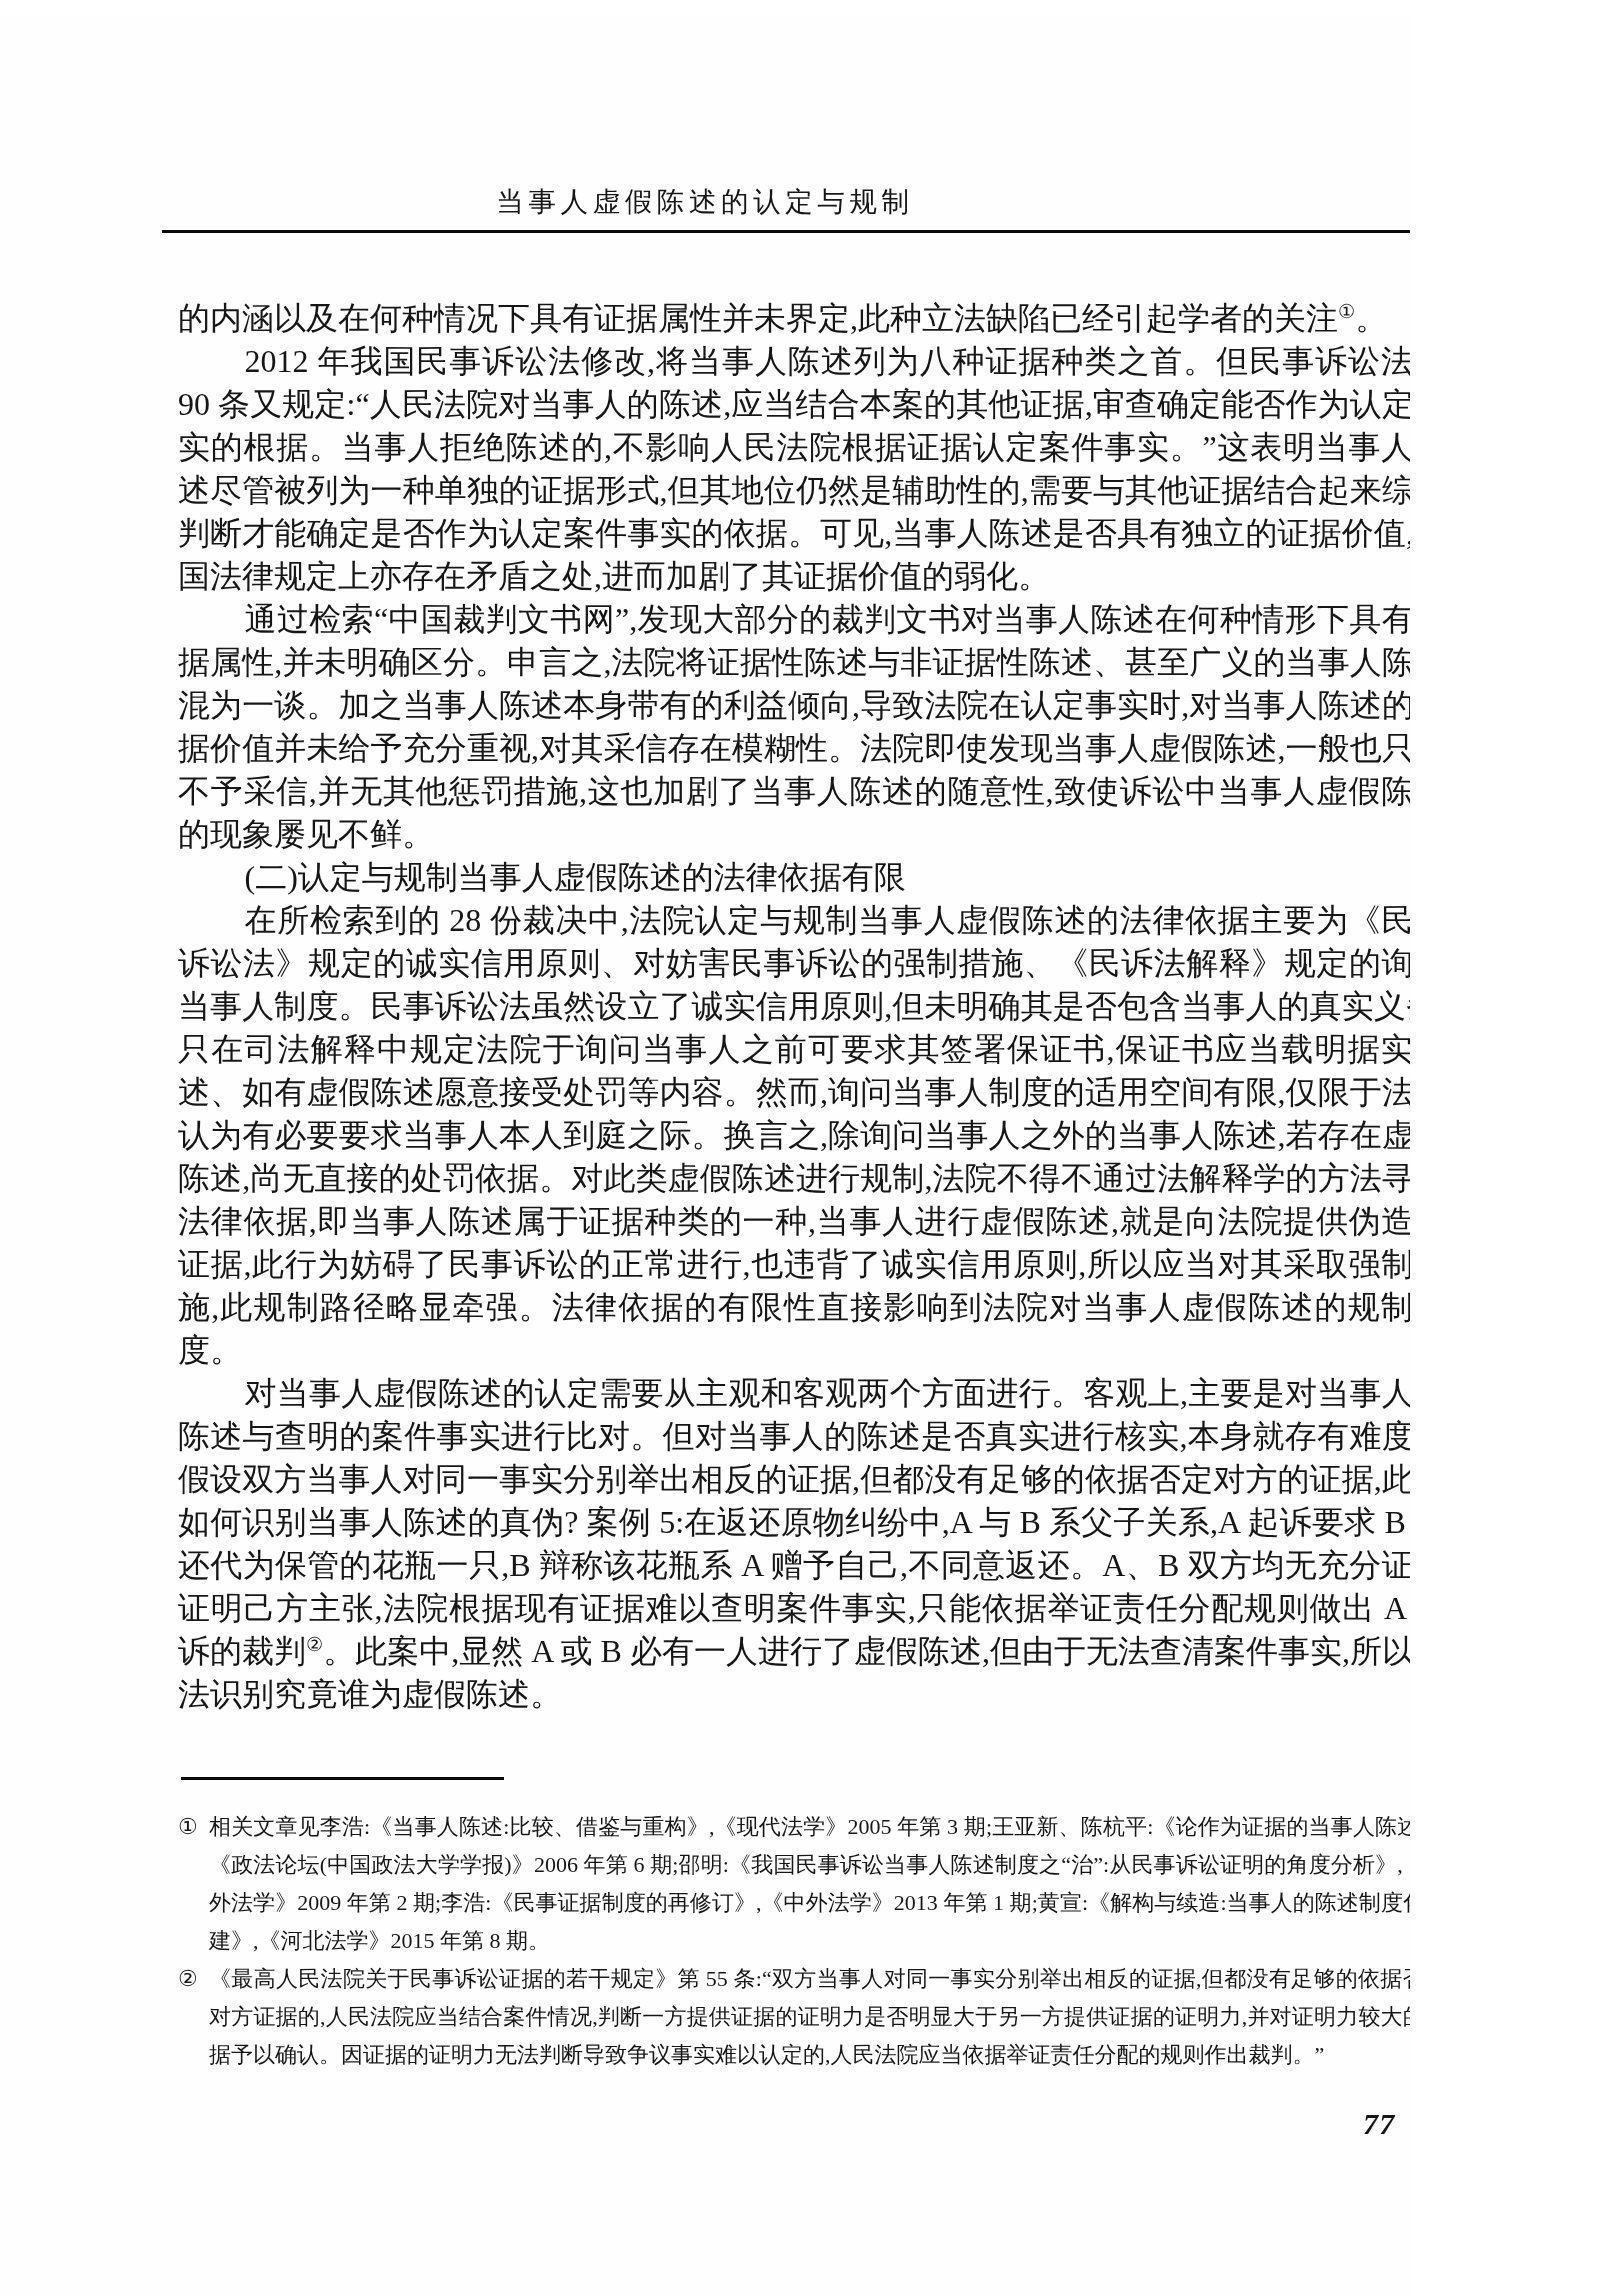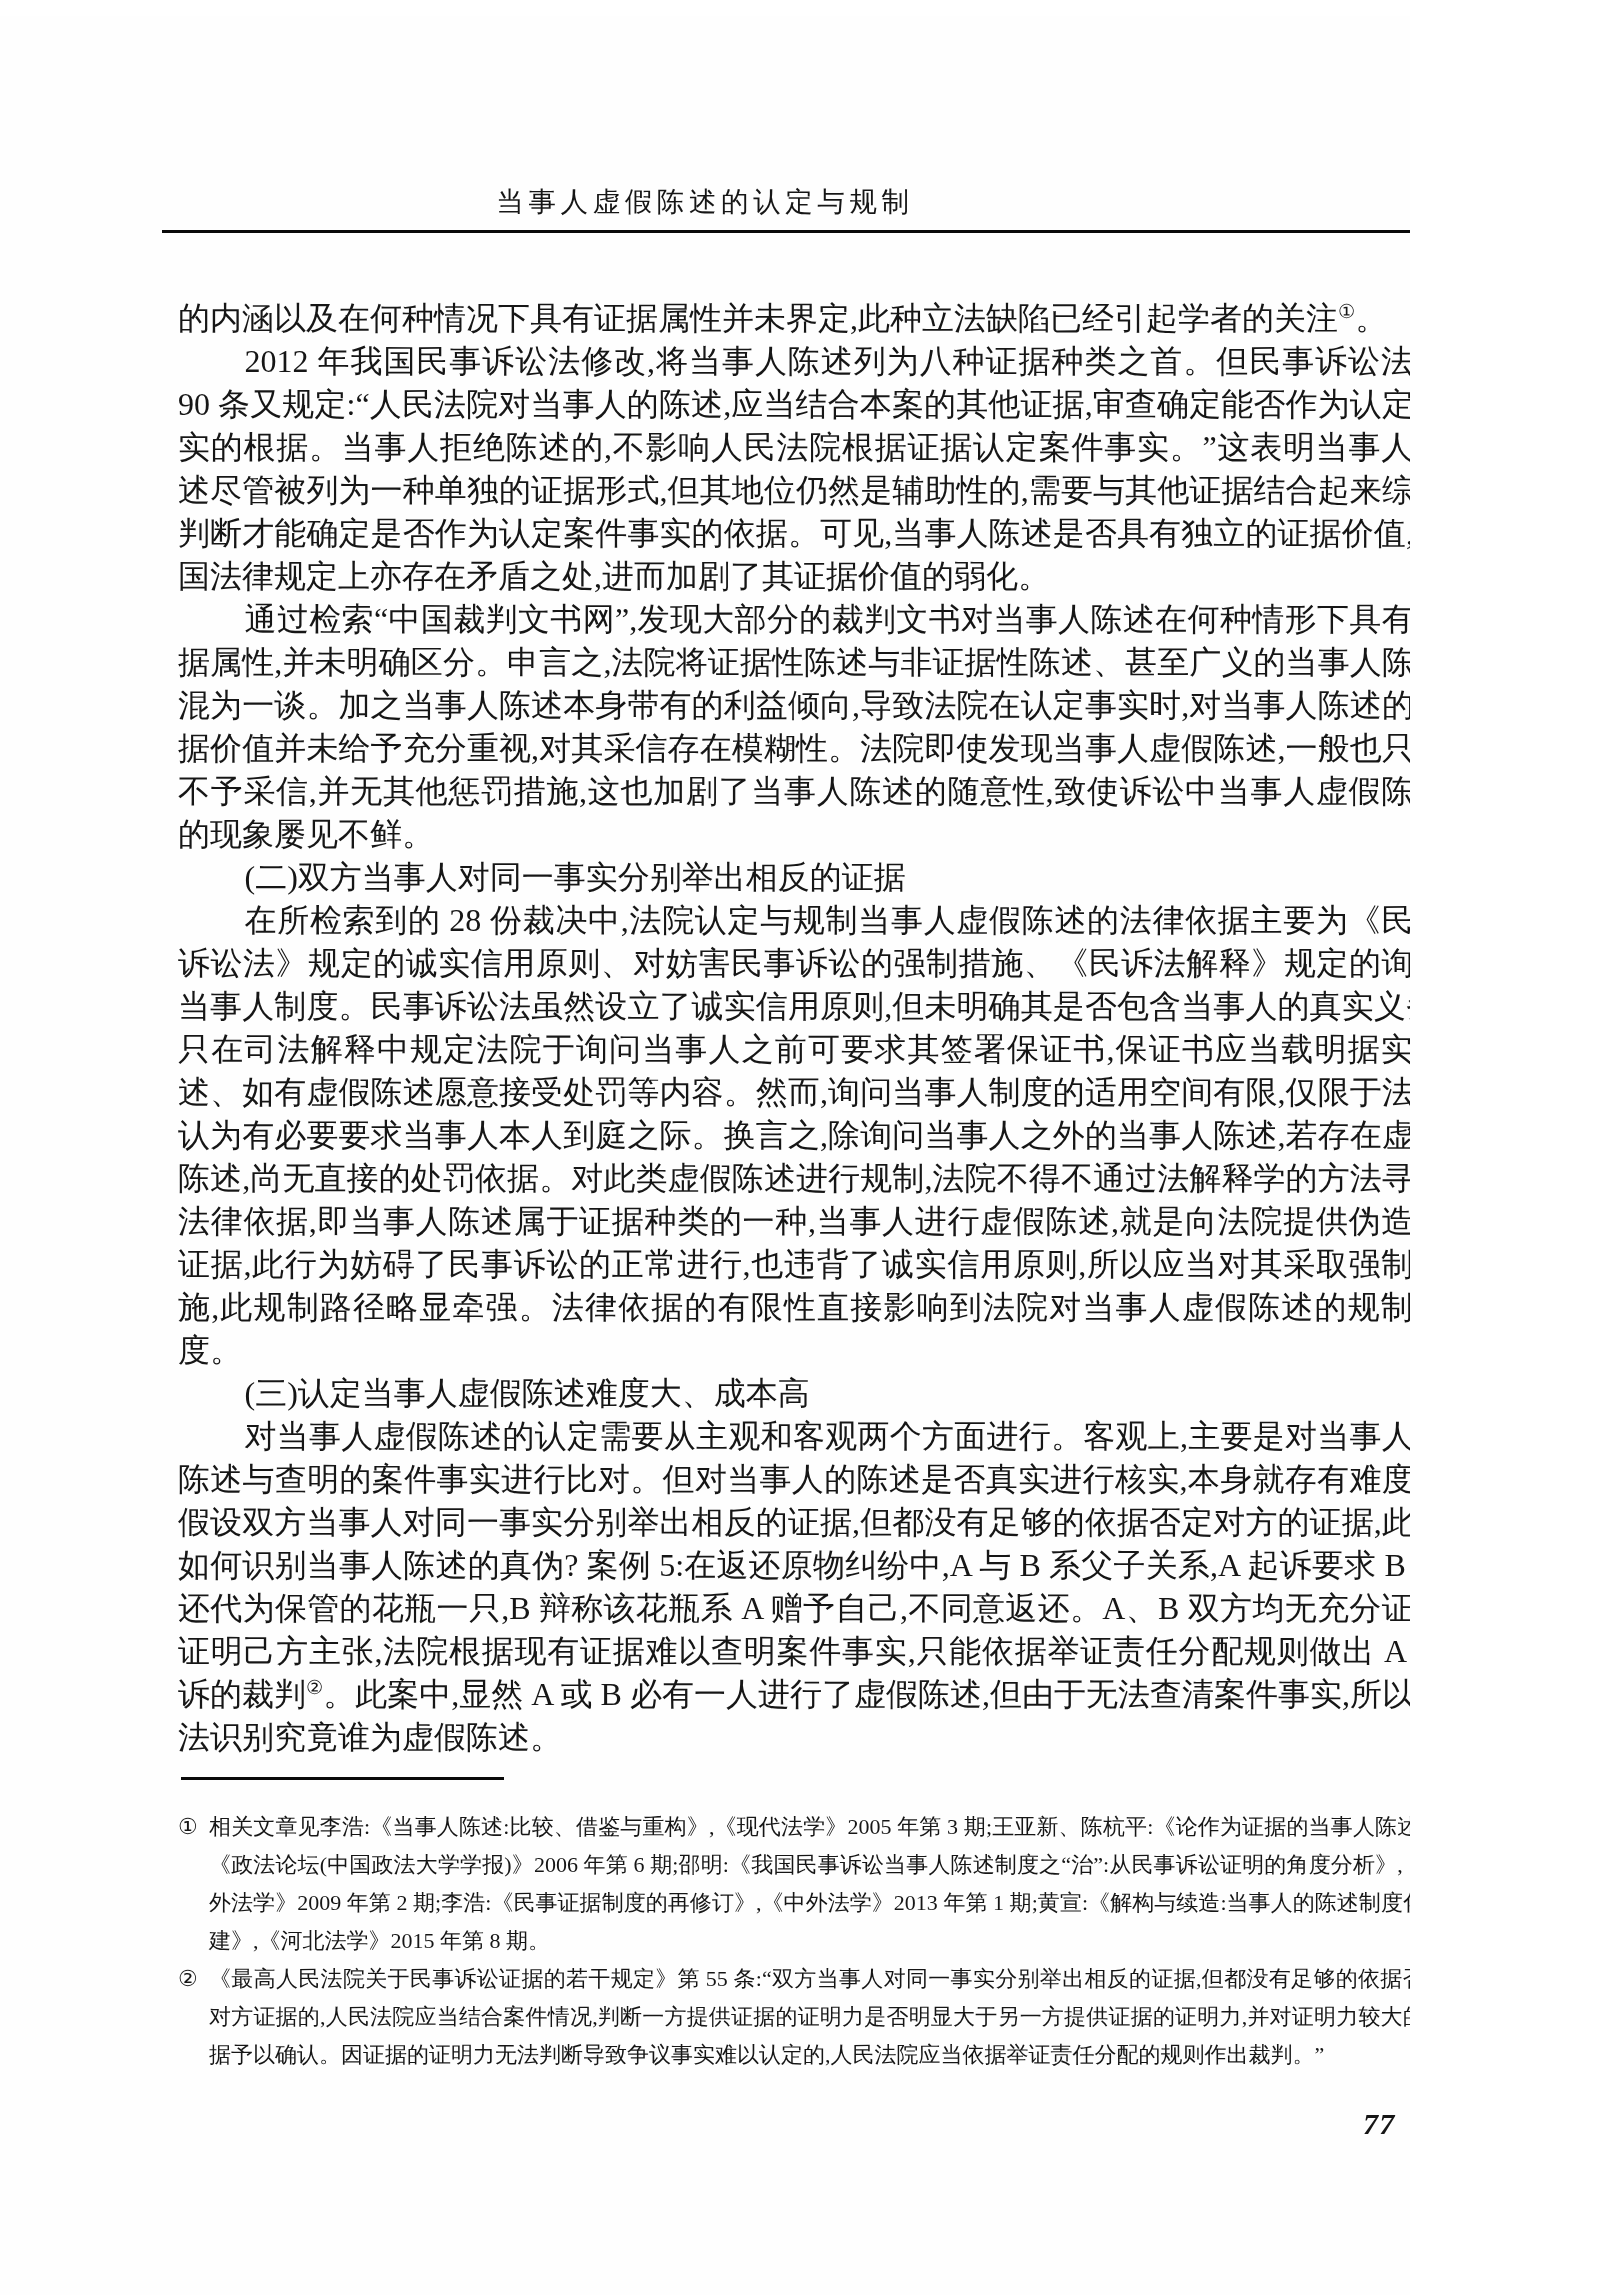--- a/index.html
+++ b/index.html
@@ -85,23 +85,22 @@
 <div class="page">
 
   <h1 class="header-title">当事人虚假陈述的认定与规制</h1>
 
   <div class="header-rule"></div>
 
   <main class="body-text">
     <p class="continuation">的内涵以及在何种情况下具有证据属性并未界定,此种立法缺陷已经引起学者的关注<sup class="fnref">①</sup>。</p>
     <p>2012 年我国民事诉讼法修改,将当事人陈述列为八种证据种类之首。但民事诉讼法第 90 条又规定:“人民法院对当事人的陈述,应当结合本案的其他证据,审查确定能否作为认定事实的根据。当事人拒绝陈述的,不影响人民法院根据证据认定案件事实。”这表明当事人陈述尽管被列为一种单独的证据形式,但其地位仍然是辅助性的,需要与其他证据结合起来综合判断才能确定是否作为认定案件事实的依据。可见,当事人陈述是否具有独立的证据价值,我国法律规定上亦存在矛盾之处,进而加剧了其证据价值的弱化。</p>
     <p>通过检索“中国裁判文书网”,发现大部分的裁判文书对当事人陈述在何种情形下具有证据属性,并未明确区分。申言之,法院将证据性陈述与非证据性陈述、甚至广义的当事人陈述混为一谈。加之当事人陈述本身带有的利益倾向,导致法院在认定事实时,对当事人陈述的证据价值并未给予充分重视,对其采信存在模糊性。法院即使发现当事人虚假陈述,一般也只是不予采信,并无其他惩罚措施,这也加剧了当事人陈述的随意性,致使诉讼中当事人虚假陈述的现象屡见不鲜。</p>
-    <p class="heading">(二)双方当事人对同一事实分别举出相反的证据</p>
+    <p class="heading">(二)认定与规制当事人虚假陈述的法律依据有限</p>
     <p>在所检索到的 28 份裁决中,法院认定与规制当事人虚假陈述的法律依据主要为《民事诉讼法》规定的诚实信用原则、对妨害民事诉讼的强制措施、《民诉法解释》规定的询问当事人制度。民事诉讼法虽然设立了诚实信用原则,但未明确其是否包含当事人的真实义务,只在司法解释中规定法院于询问当事人之前可要求其签署保证书,保证书应当载明据实陈述、如有虚假陈述愿意接受处罚等内容。然而,询问当事人制度的适用空间有限,仅限于法院认为有必要要求当事人本人到庭之际。换言之,除询问当事人之外的当事人陈述,若存在虚假陈述,尚无直接的处罚依据。对此类虚假陈述进行规制,法院不得不通过法解释学的方法寻找法律依据,即当事人陈述属于证据种类的一种,当事人进行虚假陈述,就是向法院提供伪造的证据,此行为妨碍了民事诉讼的正常进行,也违背了诚实信用原则,所以应当对其采取强制措施,此规制路径略显牵强。法律依据的有限性直接影响到法院对当事人虚假陈述的规制力度。</p>
-    <p class="heading">(三)认定当事人虚假陈述难度大、成本高</p>
     <p>对当事人虚假陈述的认定需要从主观和客观两个方面进行。客观上,主要是对当事人的陈述与查明的案件事实进行比对。但对当事人的陈述是否真实进行核实,本身就存有难度。假设双方当事人对同一事实分别举出相反的证据,但都没有足够的依据否定对方的证据,此时如何识别当事人陈述的真伪? 案例 5:在返还原物纠纷中,A 与 B 系父子关系,A 起诉要求 B 返还代为保管的花瓶一只,B 辩称该花瓶系 A 赠予自己,不同意返还。A、B 双方均无充分证据证明己方主张,法院根据现有证据难以查明案件事实,只能依据举证责任分配规则做出 A 败诉的裁判<sup class="fnref">②</sup>。此案中,显然 A 或 B 必有一人进行了虚假陈述,但由于无法查清案件事实,所以无法识别究竟谁为虚假陈述。</p>
   </main>
 
   <div class="footnote-rule"></div>
 
   <section class="footnotes">
     <div class="footnote">
       <span class="fn-marker">①</span>
       <span class="fn-text">相关文章见李浩:《当事人陈述:比较、借鉴与重构》,《现代法学》2005 年第 3 期;王亚新、陈杭平:《论作为证据的当事人陈述》,《政法论坛(中国政法大学学报)》2006 年第 6 期;邵明:《我国民事诉讼当事人陈述制度之“治”:从民事诉讼证明的角度分析》,《中外法学》2009 年第 2 期;李浩:《民事证据制度的再修订》,《中外法学》2013 年第 1 期;黄宣:《解构与续造:当事人的陈述制度化构建》,《河北法学》2015 年第 8 期。</span>
     </div>

